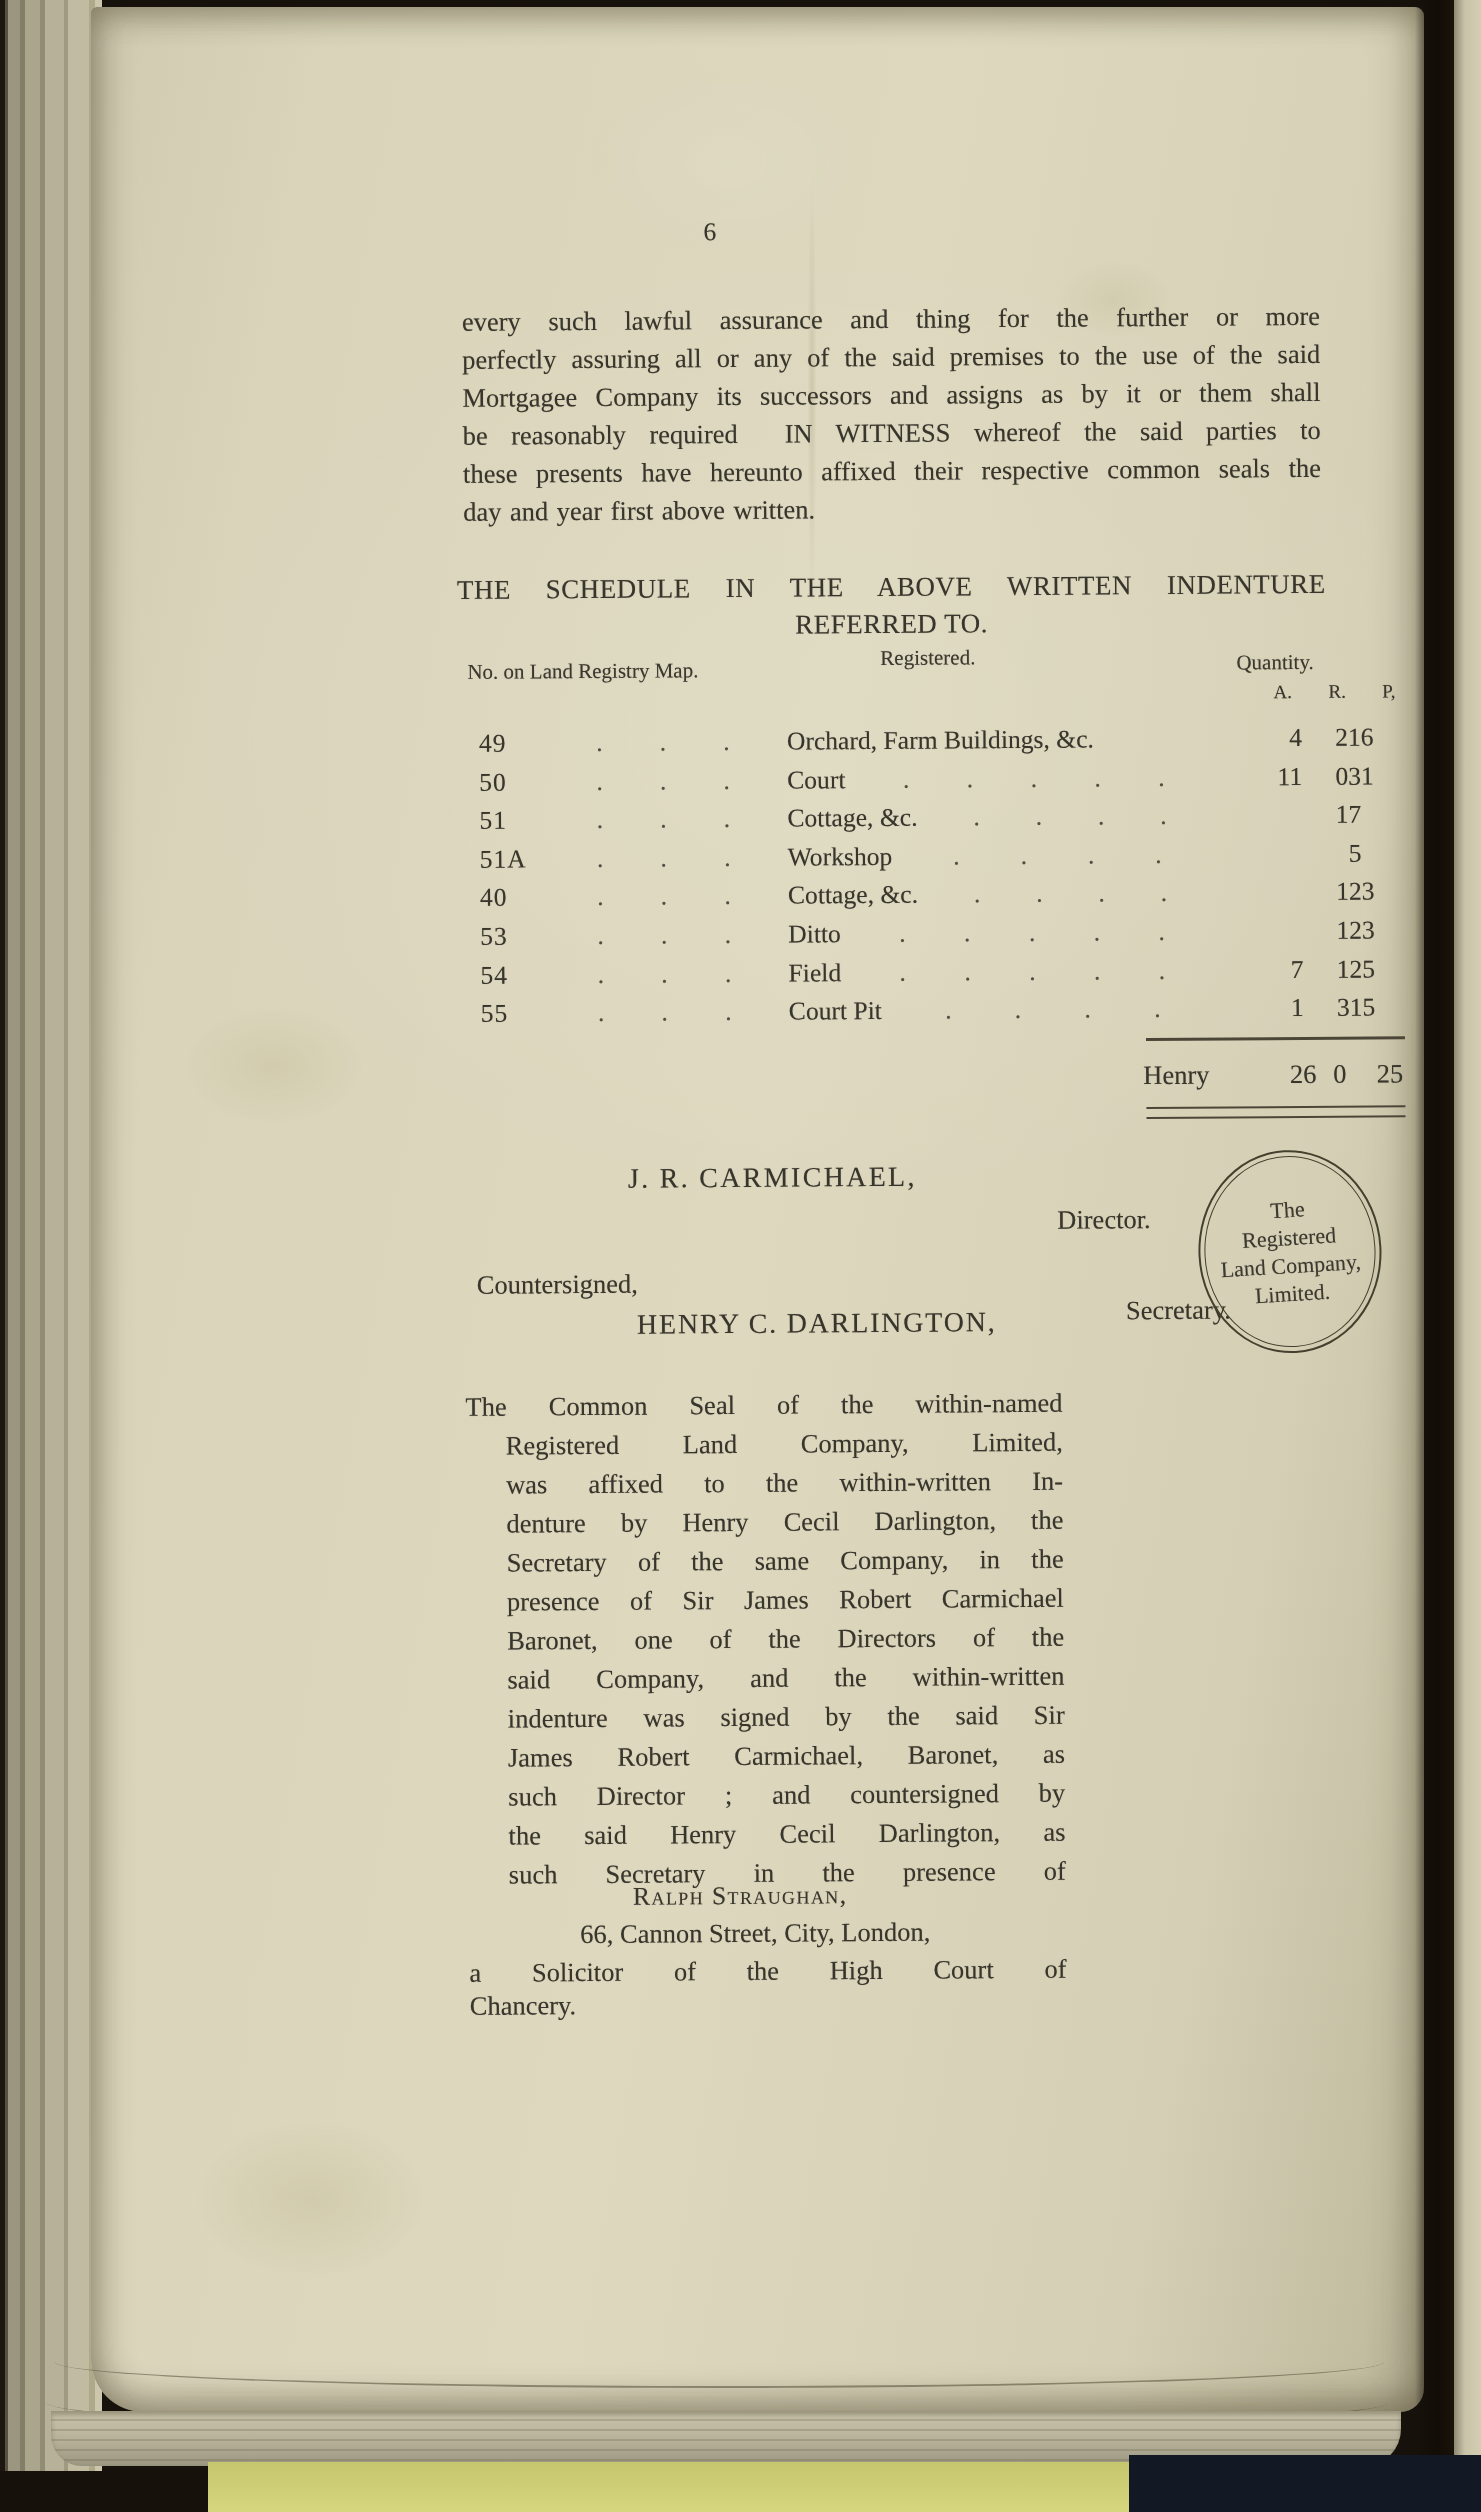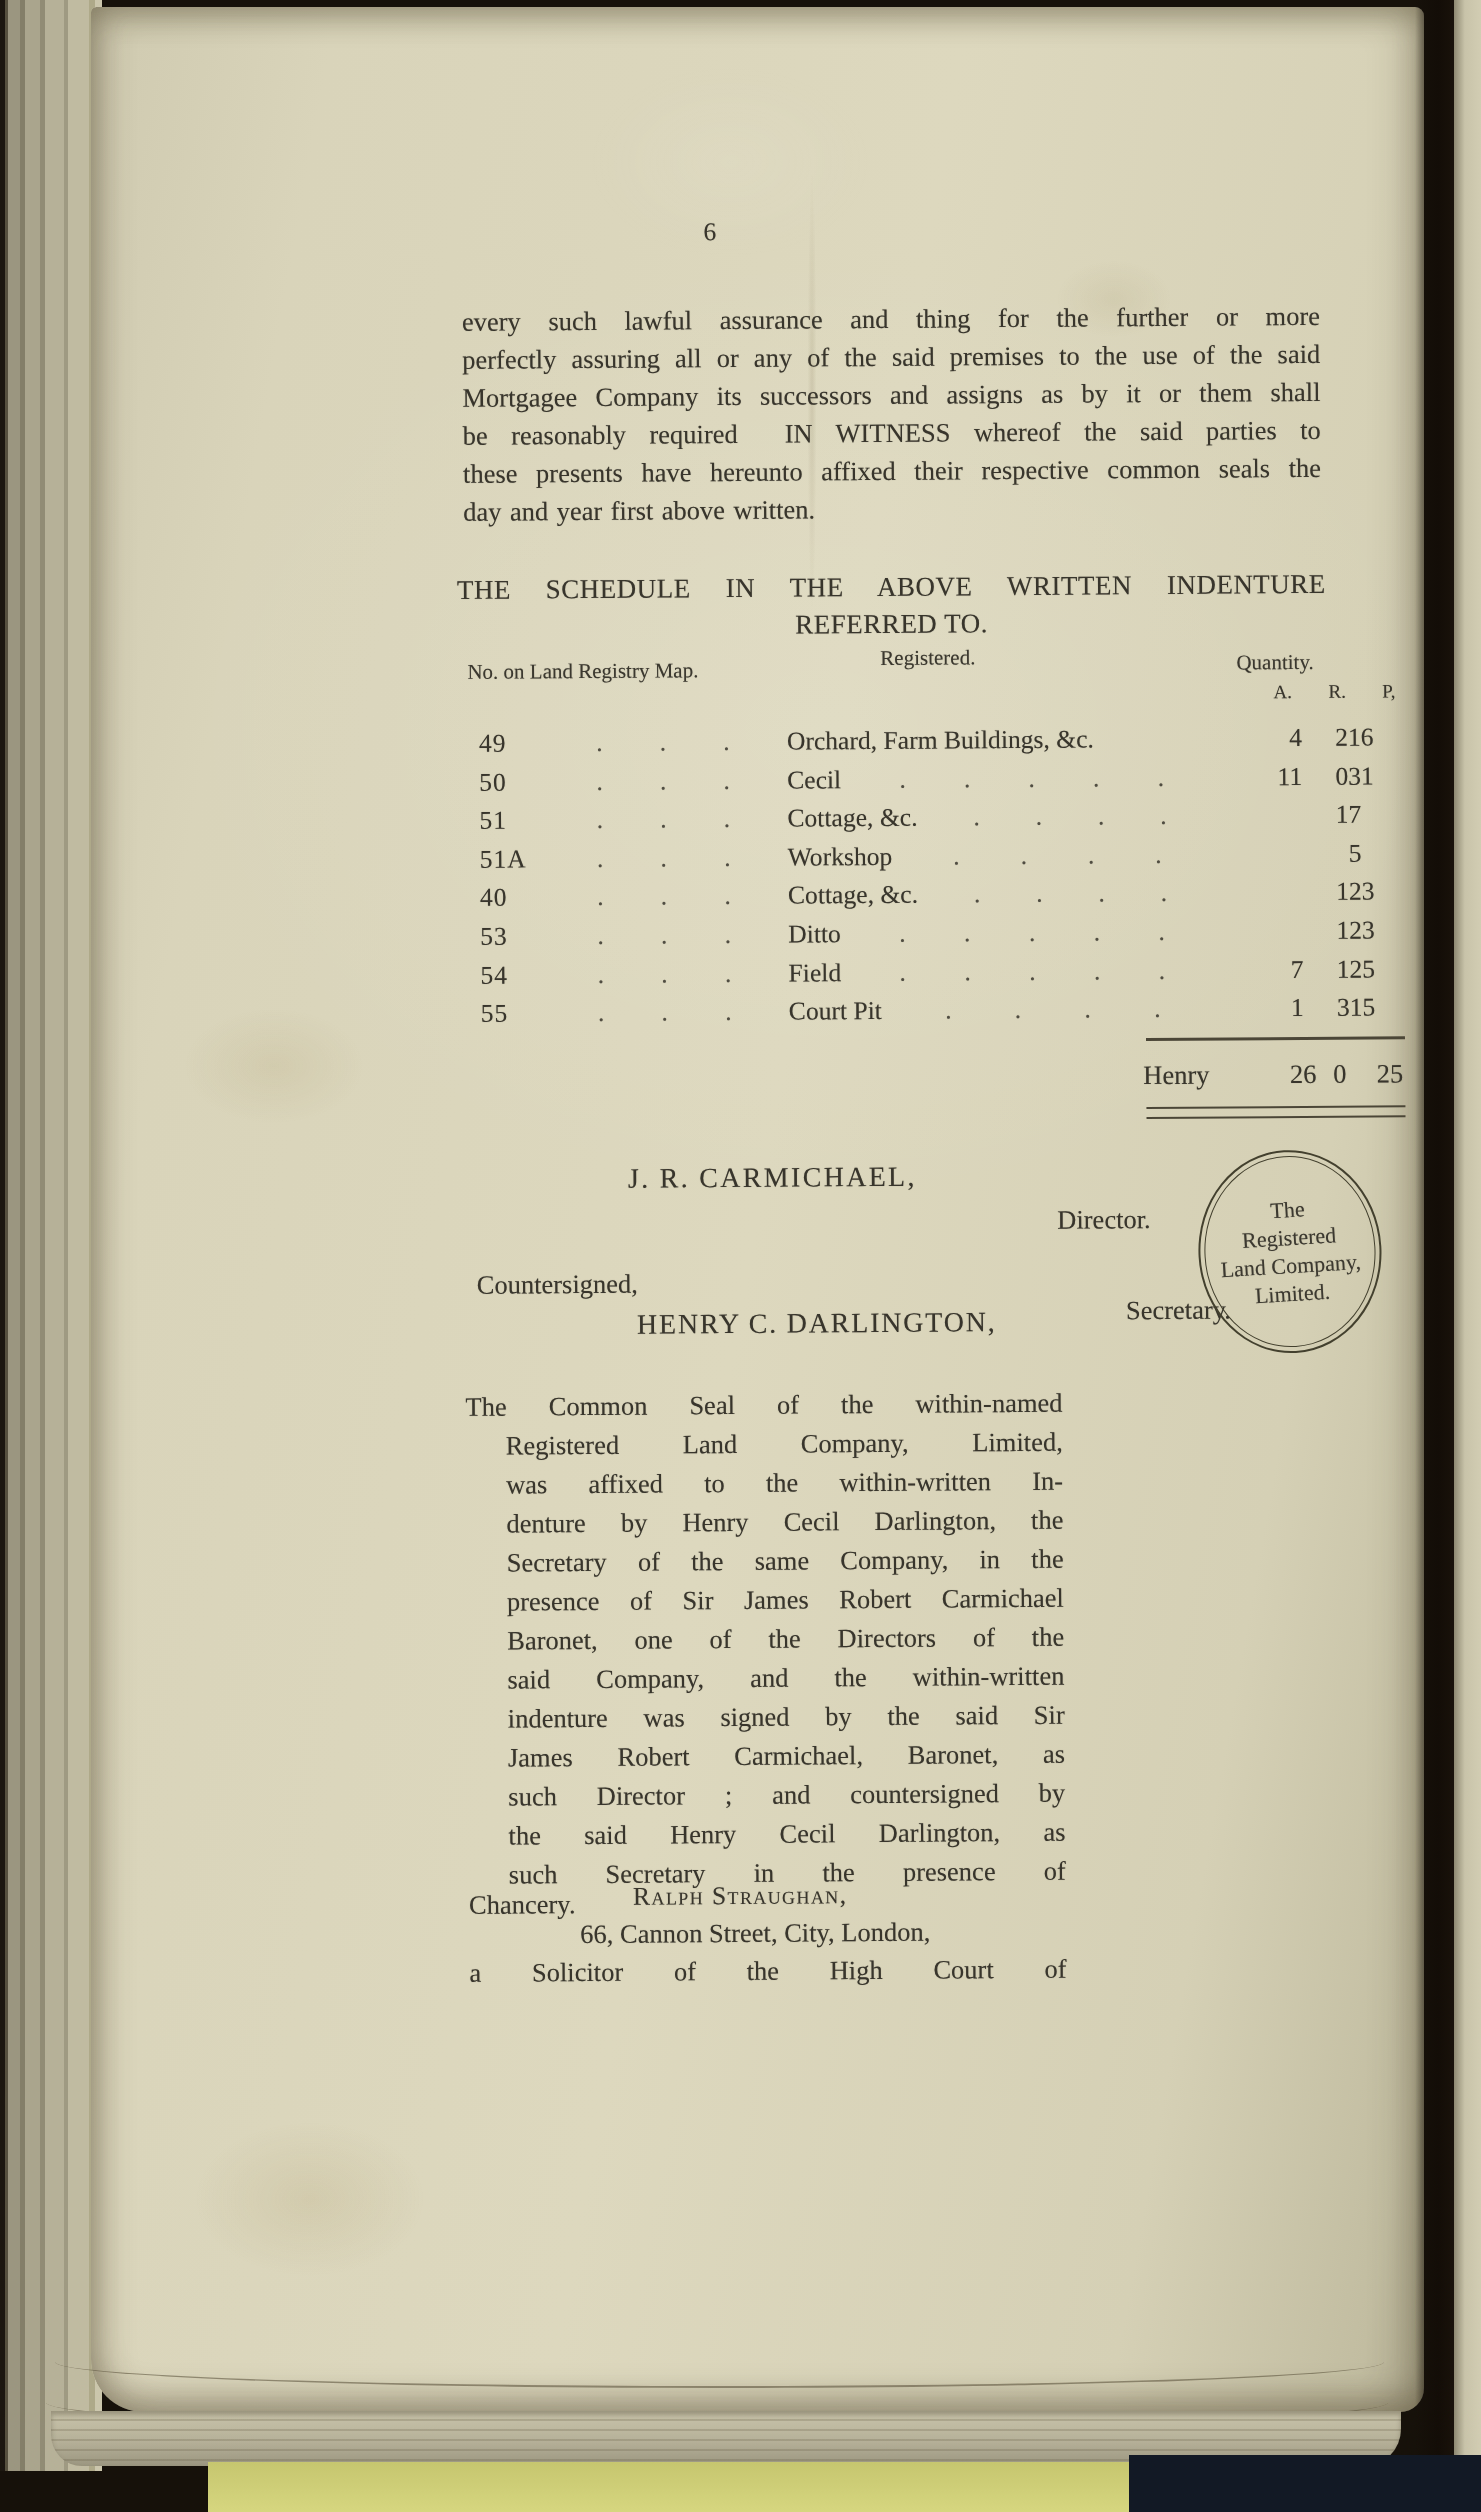--- a/index.html
+++ b/index.html
@@ -115,21 +115,21 @@
   .seal-text{position:absolute;inset:0;display:flex;flex-direction:column;justify-content:center;
     text-align:center;font-size:22px;line-height:28px;color:#3c3930}
 
   #attest{left:464px;top:1386px;width:597px;font-size:26.5px;line-height:39px;word-spacing:1.4px}
   .aline{text-align:justify;text-align-last:justify}
   .aline.indent{padding-left:40px}
 
   #wit-name{left:628px;top:1881px;font-size:25.6px;font-variant:small-caps;letter-spacing:1.4px}
   #wit-address{left:575px;top:1918px;font-size:26.5px}
   #wit-line3{left:464px;top:1956px;width:597px;font-size:26.5px;text-align:justify;text-align-last:justify}
-  #wit-line4{left:464px;top:1888px;font-size:26.5px}
+  #wit-line4{left:464px;top:1989px;font-size:26.5px}
 </style>
 </head>
 <body>
 
 <div class="photo">
   <div class="edge-left"></div>
   <div class="main-page"></div>
   <div class="gutter-right"></div>
   <div class="next-page"></div>
   <div class="curve-line curve1"></div>
@@ -179,21 +179,21 @@
           <span class="c-r">2</span>
           <span class="c-p">16</span>
         </div>
         <div class="srow" style="top: 766px;">
           <span class="c-no">50</span>
           <span class="c-nd">
             <span class="dot">.</span>
             <span class="dot">.</span>
             <span class="dot">.</span>
           </span>
-          <span class="c-desc">Cecil</span>
+          <span class="c-desc">Court</span>
           <span class="c-dd">
             <span class="dot">.</span>
             <span class="dot">.</span>
             <span class="dot">.</span>
             <span class="dot">.</span>
             <span class="dot">.</span>
           </span>
           <span class="c-a">11</span>
           <span class="c-r">0</span>
           <span class="c-p">31</span>

